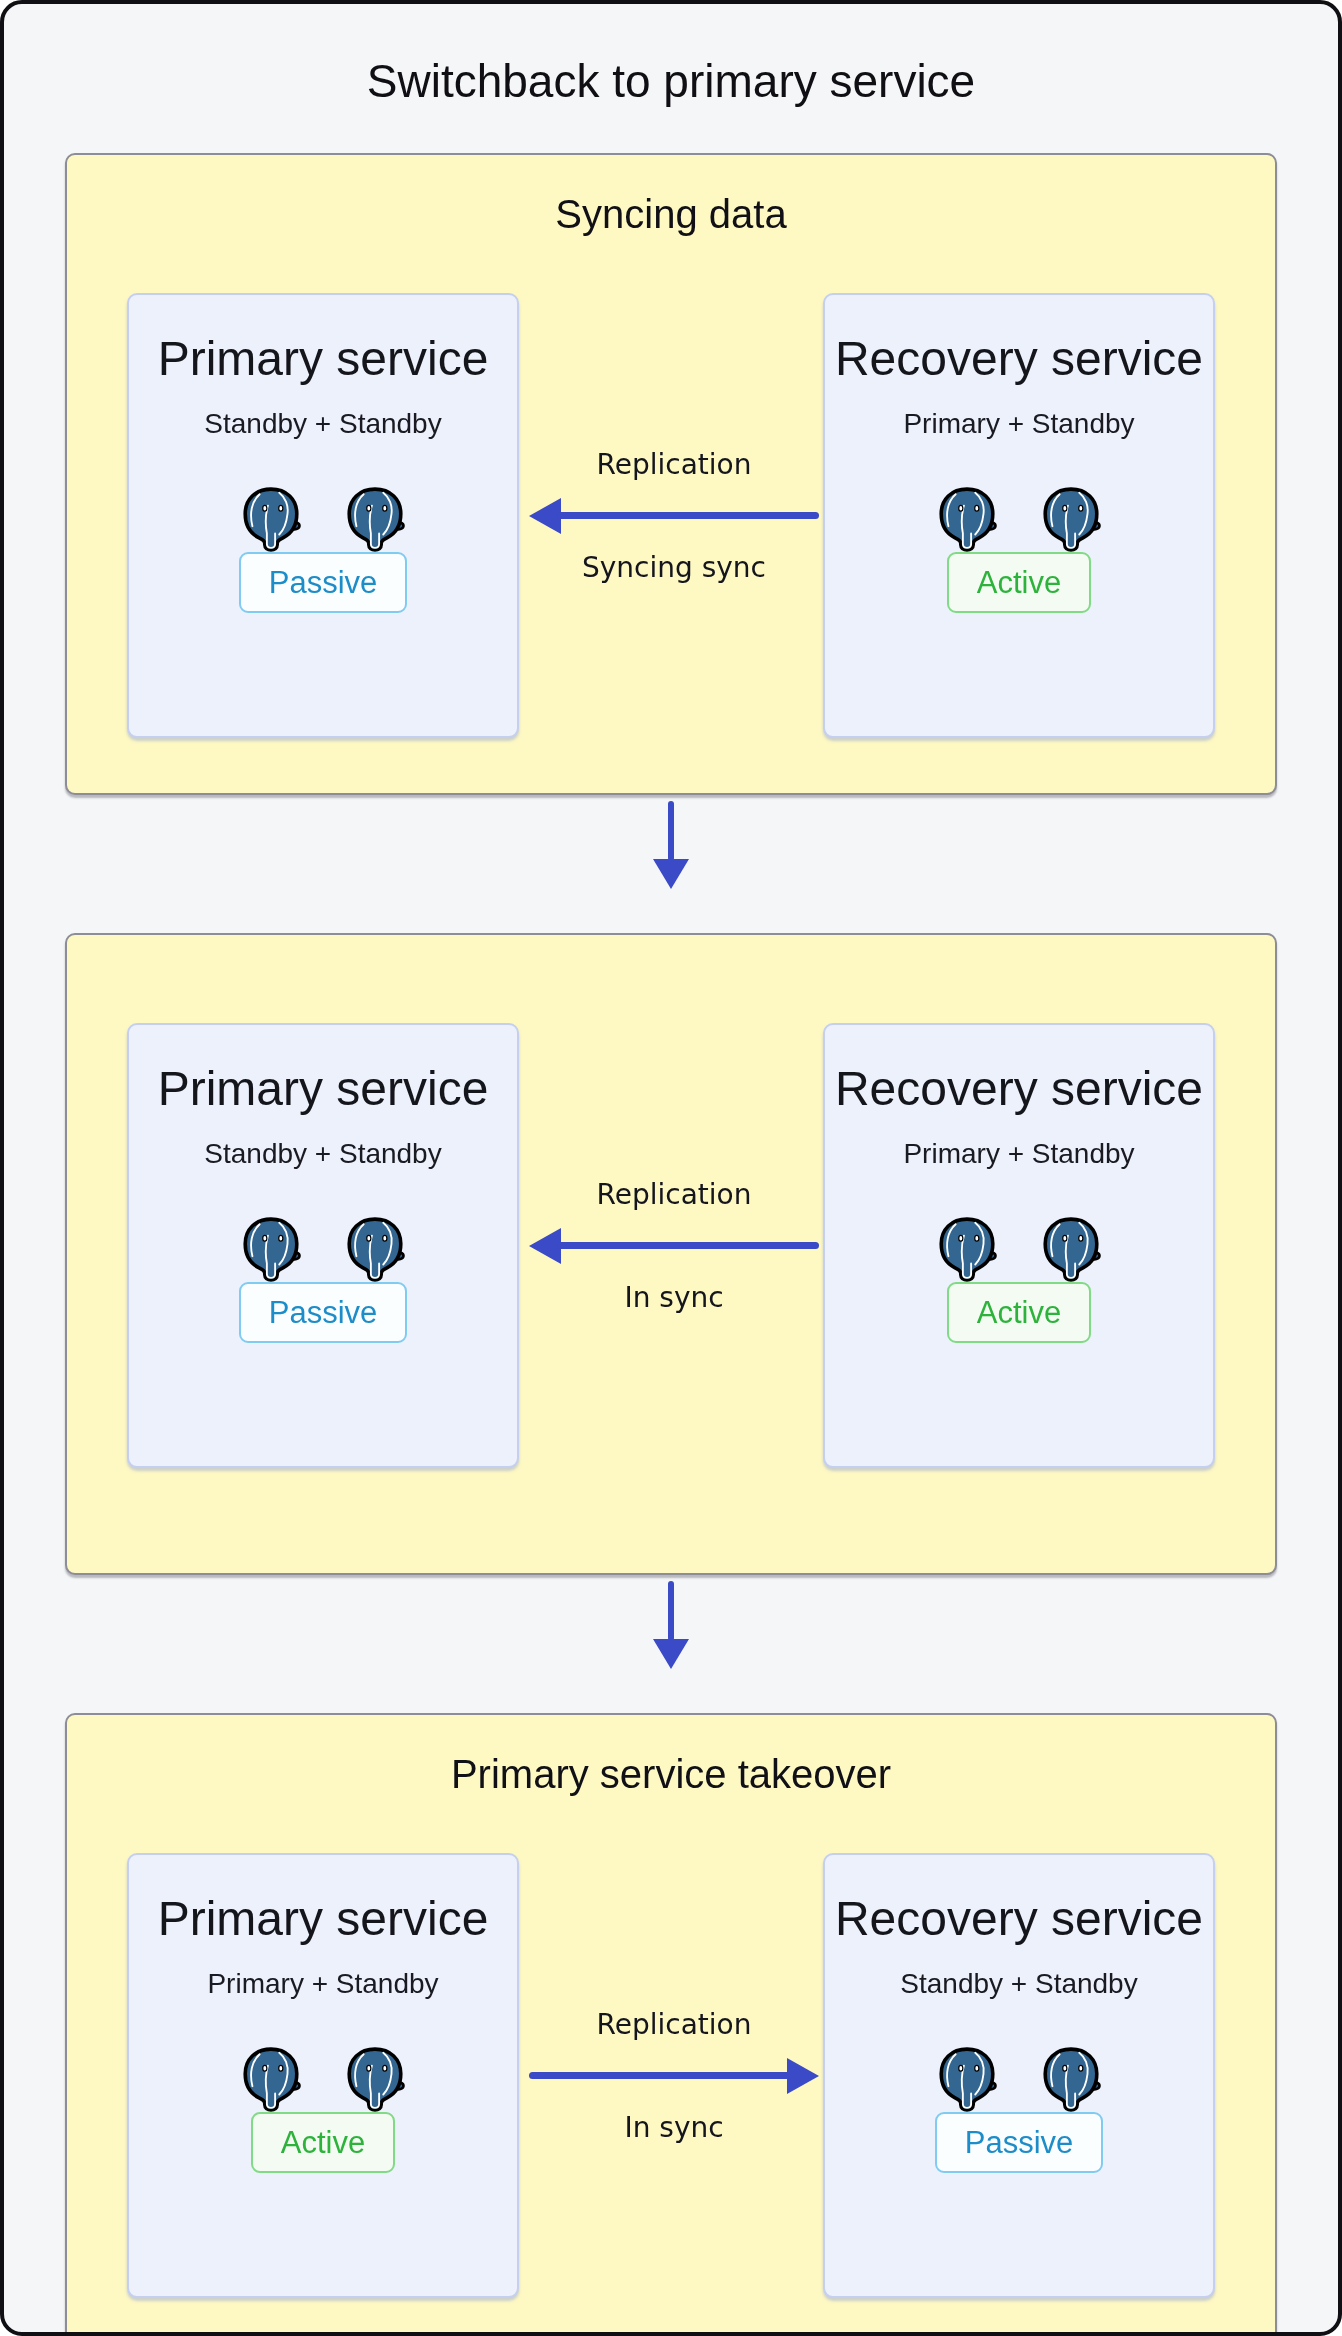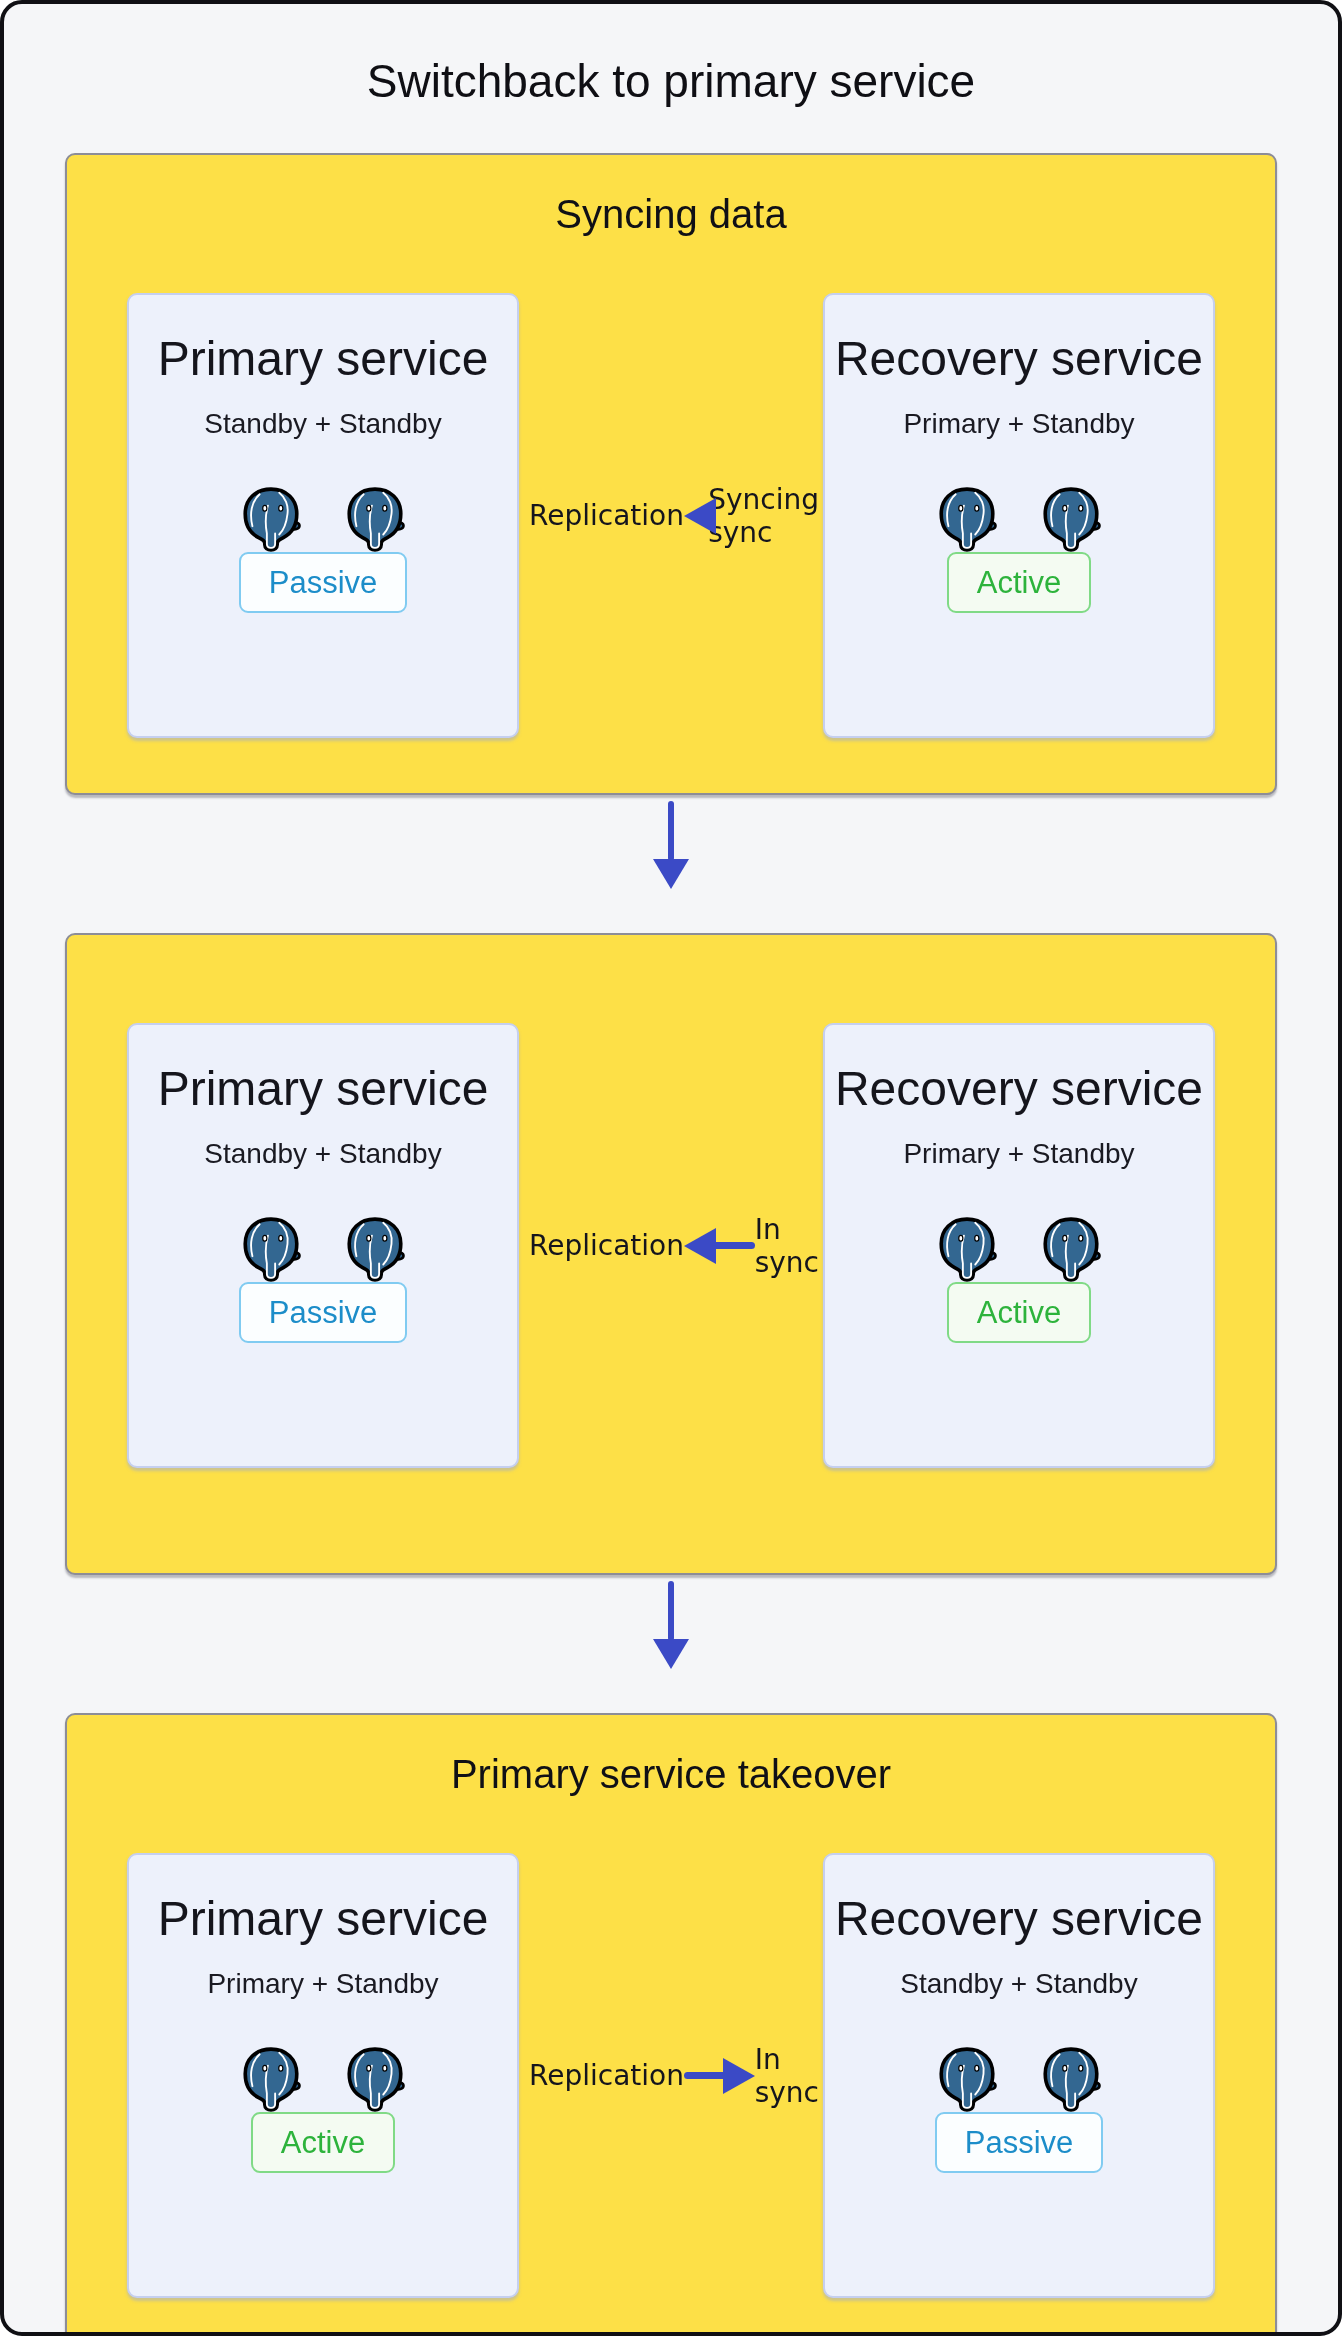--- a/index.html
+++ b/index.html
@@ -7,21 +7,21 @@
     width:1342px;height:2336px;box-sizing:border-box;margin:0 auto;
     background:#F5F6F8;border:4px solid #101014;border-radius:22px;
     padding-top:50px;overflow:hidden;
     font-family:"Liberation Sans",sans-serif;color:#10101a;
   }
   .page-title{
     margin:0;text-align:center;font-size:46px;font-weight:500;line-height:1.2;color:#0f0f14;
   }
   .section{
     width:1212px;height:642px;box-sizing:border-box;margin:44px auto 0;
-    background:#fde047;border:2px solid #8d8d97;border-radius:10px;
+    background:#fef9c3;border:2px solid #8d8d97;border-radius:10px;
     box-shadow:0 3px 2px rgba(110,110,122,.45);
     padding:34px 60px 0;
   }
   .section-title{
     margin:0;text-align:center;font-size:40px;font-weight:500;line-height:1.25;color:#101016;
   }
   .row{display:flex;margin-top:54px;}
   .card{
     flex:none;width:392px;height:445px;box-sizing:border-box;
     background:#EDF1FB;border:2px solid #C5CFEF;border-radius:10px;
@@ -32,21 +32,21 @@
   .card-subtitle{margin-top:22px;font-size:28px;font-weight:400;color:#1a1a22;}
   .pg-row{margin-top:46px;display:flex;gap:38px;}
   .pg-icon{width:66px;height:66px;display:block;}
   .badge{
     font-size:31px;line-height:1;padding:13px 28px;
     border-radius:9px;border:2.5px solid;background:#fff;
   }
   .badge--passive{color:#1C8DC9;border-color:#80CBF1;background:#FBFEFF;}
   .badge--active{color:#2DB33C;border-color:#80DA86;background:#F4FBF2;}
   .mid{
-    flex:1;display:flex;flex-direction:row;justify-content:center;align-items:center;
+    flex:1;display:flex;flex-direction:column;justify-content:center;align-items:center;
     padding:0 4px 0 10px;min-width:0;
   }
   .mid-label{font-family:"DejaVu Sans",sans-serif;font-size:28px;color:#15151d;}
   .harrow{position:relative;width:100%;height:38px;margin:16px 0;}
   .harrow .shaft{position:absolute;top:15px;height:7px;background:#3B4AC6;border-radius:4px;}
   .harrow .head{position:absolute;width:0;height:0;top:1px;}
   .harrow--left .shaft{left:28px;right:0;}
   .harrow--left .head{left:0;border:18px solid transparent;border-left:0;border-right:32px solid #3B4AC6;}
   .harrow--right .shaft{left:0;right:28px;}
   .harrow--right .head{right:0;border:18px solid transparent;border-right:0;border-left:32px solid #3B4AC6;}

